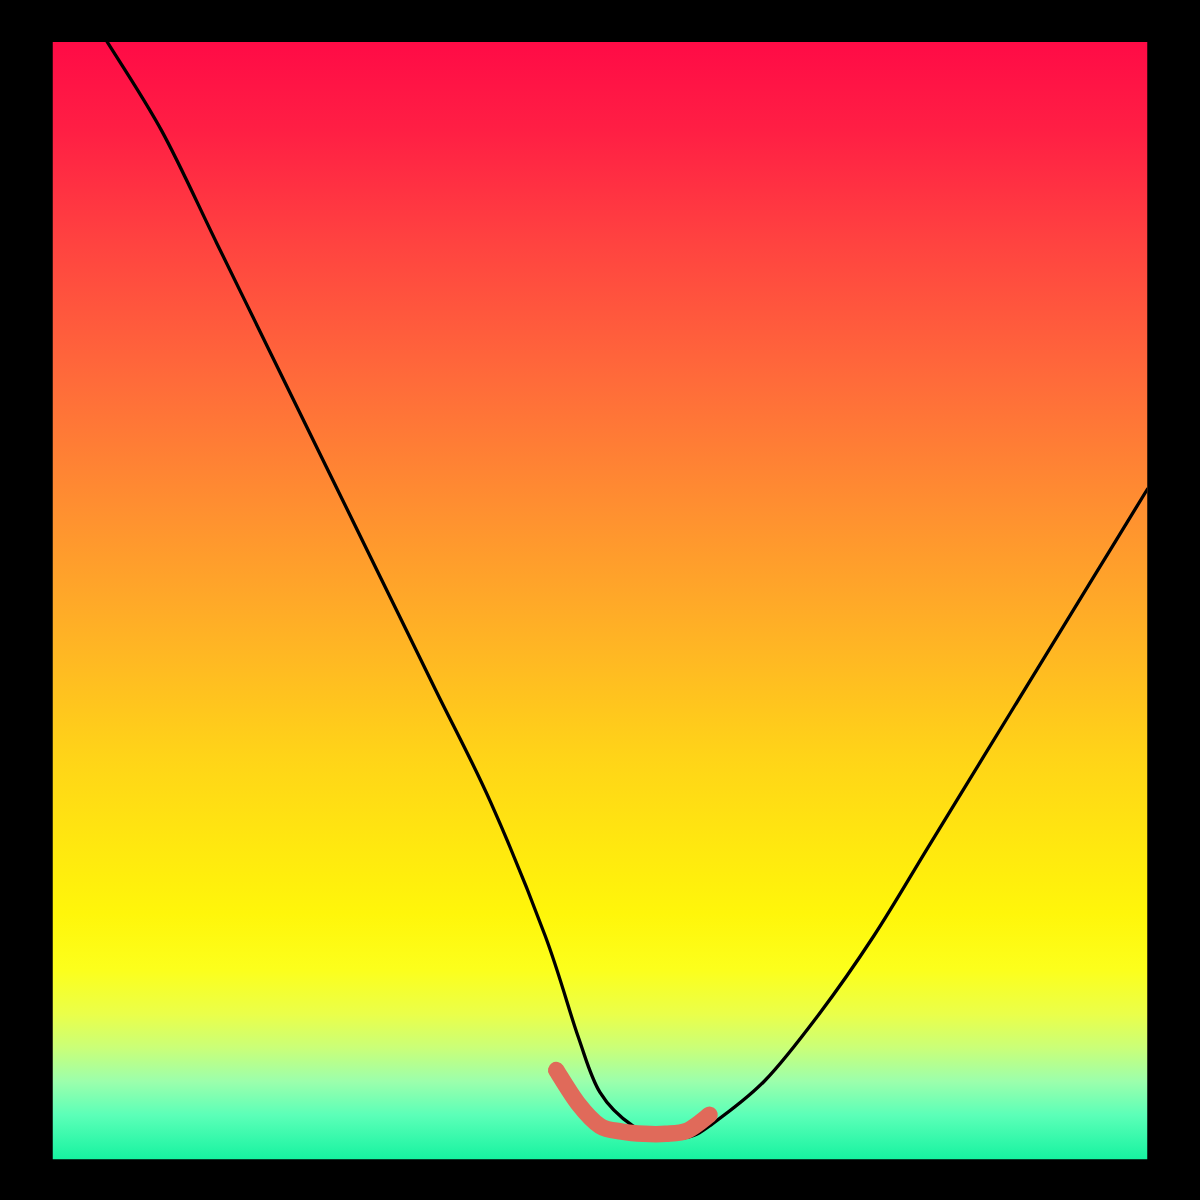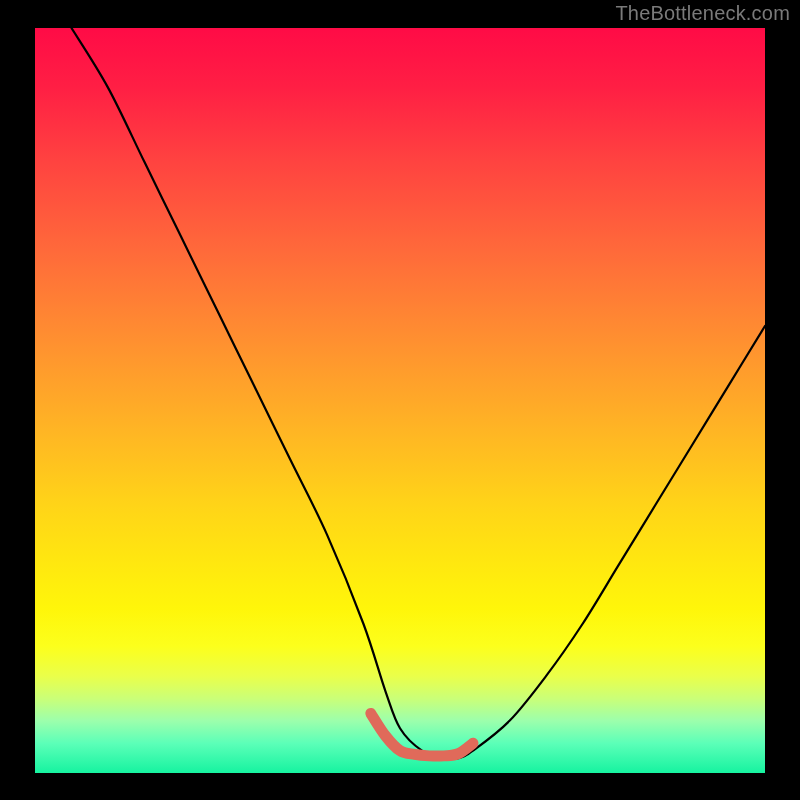--- a/index.html
+++ b/index.html
@@ -61,21 +61,20 @@
     inset: 0;
     width: 100%;
     height: 100%;
   }
 </style>
 </head>
 <body>
 
 <div class="frame">
 
-  <div class="attribution">TheBottleneck.com</div>
 
   <div class="plot-area">
     <div class="gradient"></div>
 
     <svg class="curves" viewBox="0 0 730 745" preserveAspectRatio="none">
       <path id="curve-path" fill="none" stroke="#000000" stroke-width="2.2" stroke-linecap="round" stroke-linejoin="round" d="M 36.50 0.00 C 42.58 9.93, 60.83 37.25, 73.00 59.60 C 85.17 81.95, 97.33 109.27, 109.50 134.10 C 121.67 158.93, 133.83 183.77, 146.00 208.60 C 158.17 233.43, 170.33 258.27, 182.50 283.10 C 194.67 307.93, 206.83 332.77, 219.00 357.60 C 231.17 382.43, 243.33 407.27, 255.50 432.10 C 267.67 456.93, 279.83 479.28, 292.00 506.60 C 304.17 533.92, 318.77 569.92, 328.50 596.00 C 338.23 622.08, 344.32 645.67, 350.40 663.05 C 356.48 680.43, 358.92 690.37, 365.00 700.30 C 371.08 710.23, 379.60 717.68, 386.90 722.65 C 394.20 727.62, 402.72 728.86, 408.80 730.10 C 414.88 731.34, 418.53 731.34, 423.40 730.10 C 428.27 728.86, 429.48 728.86, 438.00 722.65 C 446.52 716.44, 462.33 705.27, 474.50 692.85 C 486.67 680.43, 498.83 664.29, 511.00 648.15 C 523.17 632.01, 535.33 614.63, 547.50 596.00 C 559.67 577.38, 571.83 556.27, 584.00 536.40 C 596.17 516.53, 608.33 496.67, 620.50 476.80 C 632.67 456.93, 644.83 437.07, 657.00 417.20 C 669.17 397.33, 681.33 377.47, 693.50 357.60 C 705.67 337.73, 723.92 307.93, 730.00 298.00"></path>
       <path id="highlight-path" fill="none" stroke="#e06a5a" stroke-width="11" stroke-linecap="round" stroke-linejoin="round" d="M 335.80 685.40 C 338.23 689.13, 345.53 701.54, 350.40 707.75 C 355.27 713.96, 360.13 719.55, 365.00 722.65 C 369.87 725.75, 374.73 725.51, 379.60 726.38 C 384.47 727.24, 389.33 727.62, 394.20 727.87 C 399.07 728.11, 403.93 728.24, 408.80 727.87 C 413.67 727.49, 418.53 727.74, 423.40 725.63 C 428.27 723.52, 435.57 716.94, 438.00 715.20"></path>
     </svg>
   </div>
 

